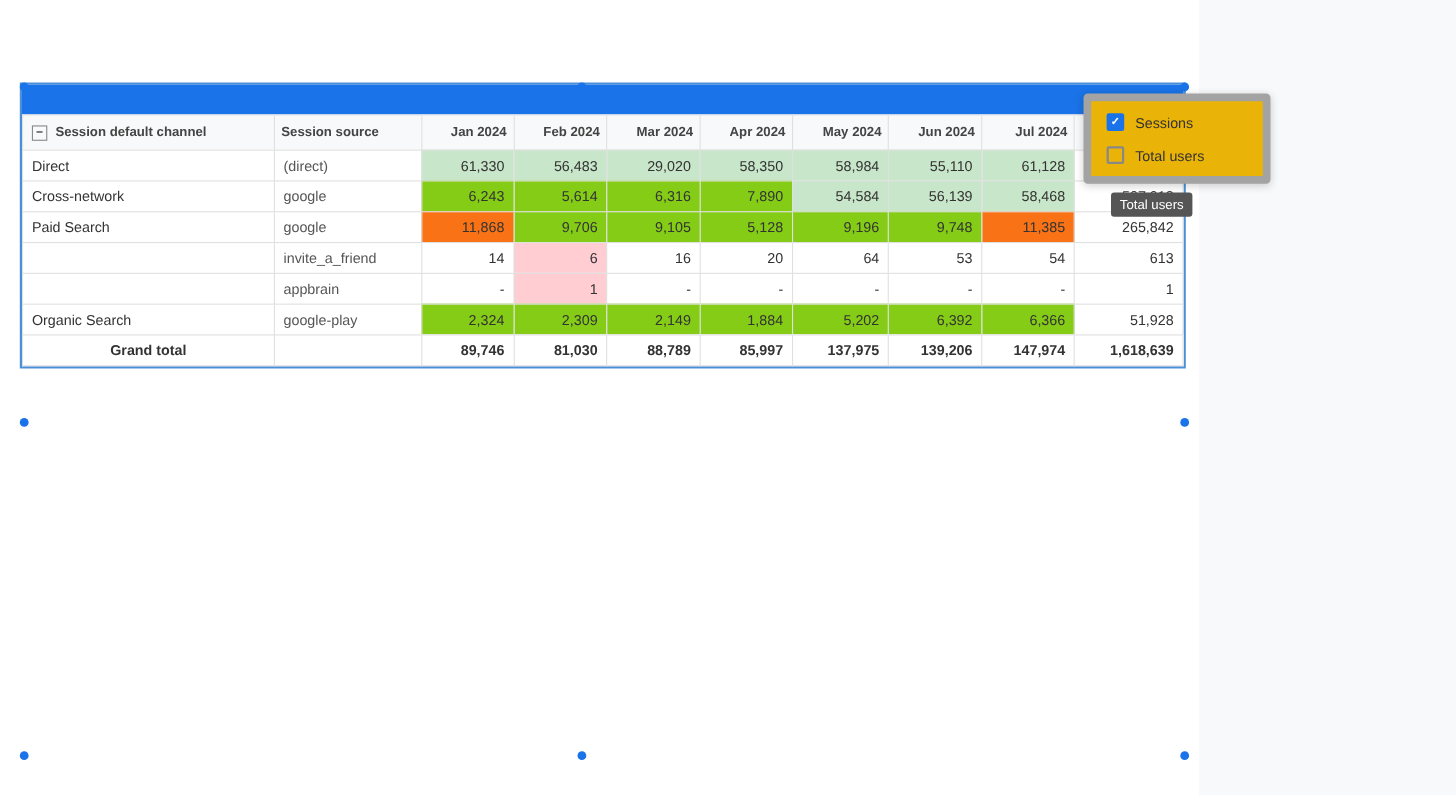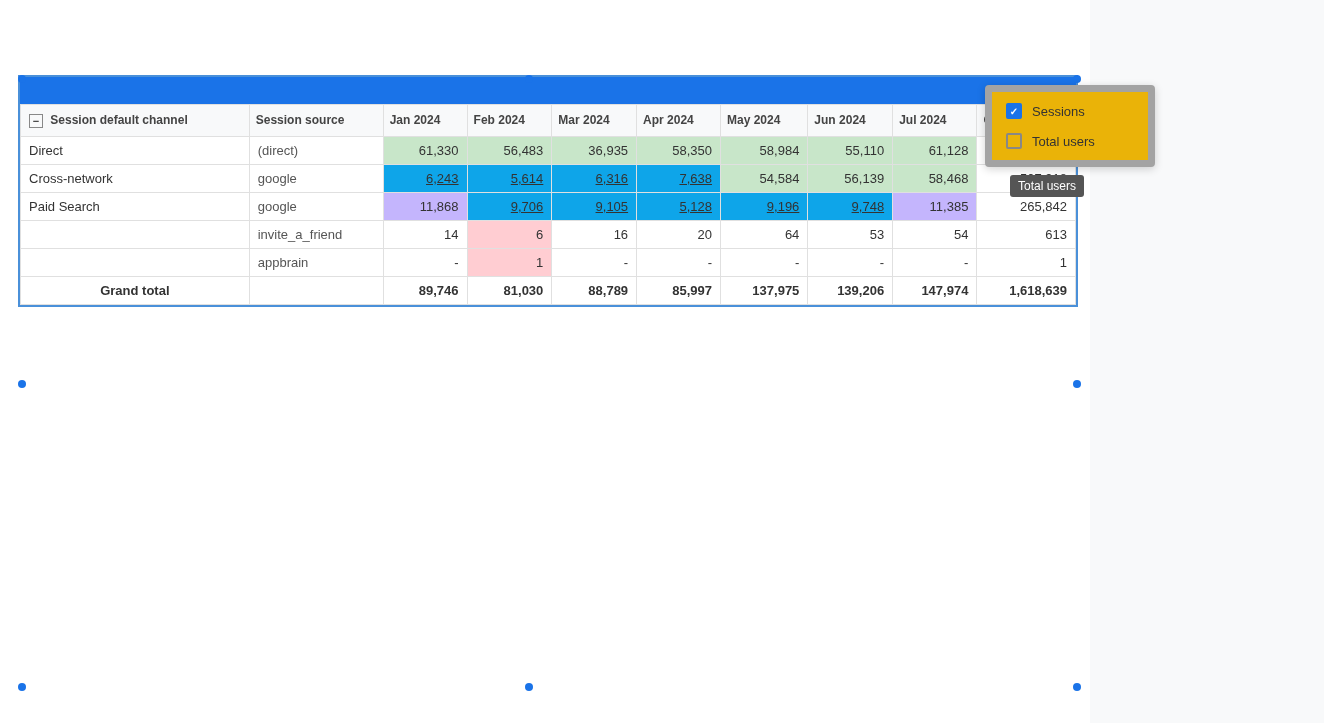--- a/index.html
+++ b/index.html
@@ -41,21 +41,21 @@
     table {
       width: 100%;
       border-collapse: collapse;
       padding-left: 18px;
     }
 
     th {
       background: #f8f9fa;
       border: 1px solid #e0e0e0;
       padding: 8px 6px;
-      text-align: left;
+      text-align: right;
       font-weight: 600;
       font-size: 12px;
       color: #444;
       white-space: nowrap;
     }
 
     th.col-channel {
       text-align: left;
       padding-left: 8px;
     }
@@ -90,22 +90,22 @@
       text-align: center;
     }
 
     td.grand-total-val {
       font-weight: bold;
       margin-top: 36px;
     }
 
     
     .green-high { background-color: #c8e6c9; margin-left: 44px; }
-    .green-med  { background-color: #c4b5fd; }
-    .green-light{ background-color: #0ea5e9; text-decoration: underline; }
+    .green-med  { background-color: #f97316; }
+    .green-light{ background-color: #84cc16; }
     .red-light  { background-color: #ffcdd2; }
     .white-cell { background-color: #fff; }
 
     .collapse-icon {
       display: inline-block;
       width: 14px;
       height: 14px;
       border: 1px solid #888;
       text-align: center;
       line-height: 12px;
@@ -265,34 +265,34 @@
           <th>Grand t...</th>
         </tr>
       </thead>
       <tbody id="table-body">
 
       <tr>
             <td class="col-channel">Direct</td>
             <td class="col-source">(direct)</td>
             <td class="green-high">61,330</td>
             <td class="green-high">56,483</td>
-            <td class="green-high">36,935</td>
+            <td class="green-high">29,020</td>
             <td class="green-high">58,350</td>
             <td class="green-high">58,984</td>
             <td class="green-high">55,110</td>
             <td class="green-high">61,128</td>
             <td>658,621</td>
           </tr>
           <tr>
             <td class="col-channel">Cross-network</td>
             <td class="col-source">google</td>
             <td class="green-light">6,243</td>
             <td class="green-light">5,614</td>
             <td class="green-light">6,316</td>
-            <td class="green-light">7,638</td>
+            <td class="green-light">7,890</td>
             <td class="green-high">54,584</td>
             <td class="green-high">56,139</td>
             <td class="green-high">58,468</td>
             <td>507,918</td>
           </tr>
           <tr>
             <td class="col-channel">Paid Search</td>
             <td class="col-source">google</td>
             <td class="green-med">11,868</td>
             <td class="green-light">9,706</td>
@@ -319,20 +319,32 @@
             <td class="col-channel"></td>
             <td class="col-source">appbrain</td>
             <td class="white-cell">-</td>
             <td class="red-light">1</td>
             <td class="white-cell">-</td>
             <td class="white-cell">-</td>
             <td class="white-cell">-</td>
             <td class="white-cell">-</td>
             <td class="white-cell">-</td>
             <td>1</td>
+          </tr>
+          <tr>
+            <td class="col-channel">Organic Search</td>
+            <td class="col-source">google-play</td>
+            <td class="green-light">2,324</td>
+            <td class="green-light">2,309</td>
+            <td class="green-light">2,149</td>
+            <td class="green-light">1,884</td>
+            <td class="green-light">5,202</td>
+            <td class="green-light">6,392</td>
+            <td class="green-light">6,366</td>
+            <td>51,928</td>
           </tr>
           <tr class="grand-total-row">
             <td class="grand-total-label">Grand total</td>
             <td></td>
             <td class="grand-total-val">89,746</td>
             <td class="grand-total-val">81,030</td>
             <td class="grand-total-val">88,789</td>
             <td class="grand-total-val">85,997</td>
             <td class="grand-total-val">137,975</td>
             <td class="grand-total-val">139,206</td>

